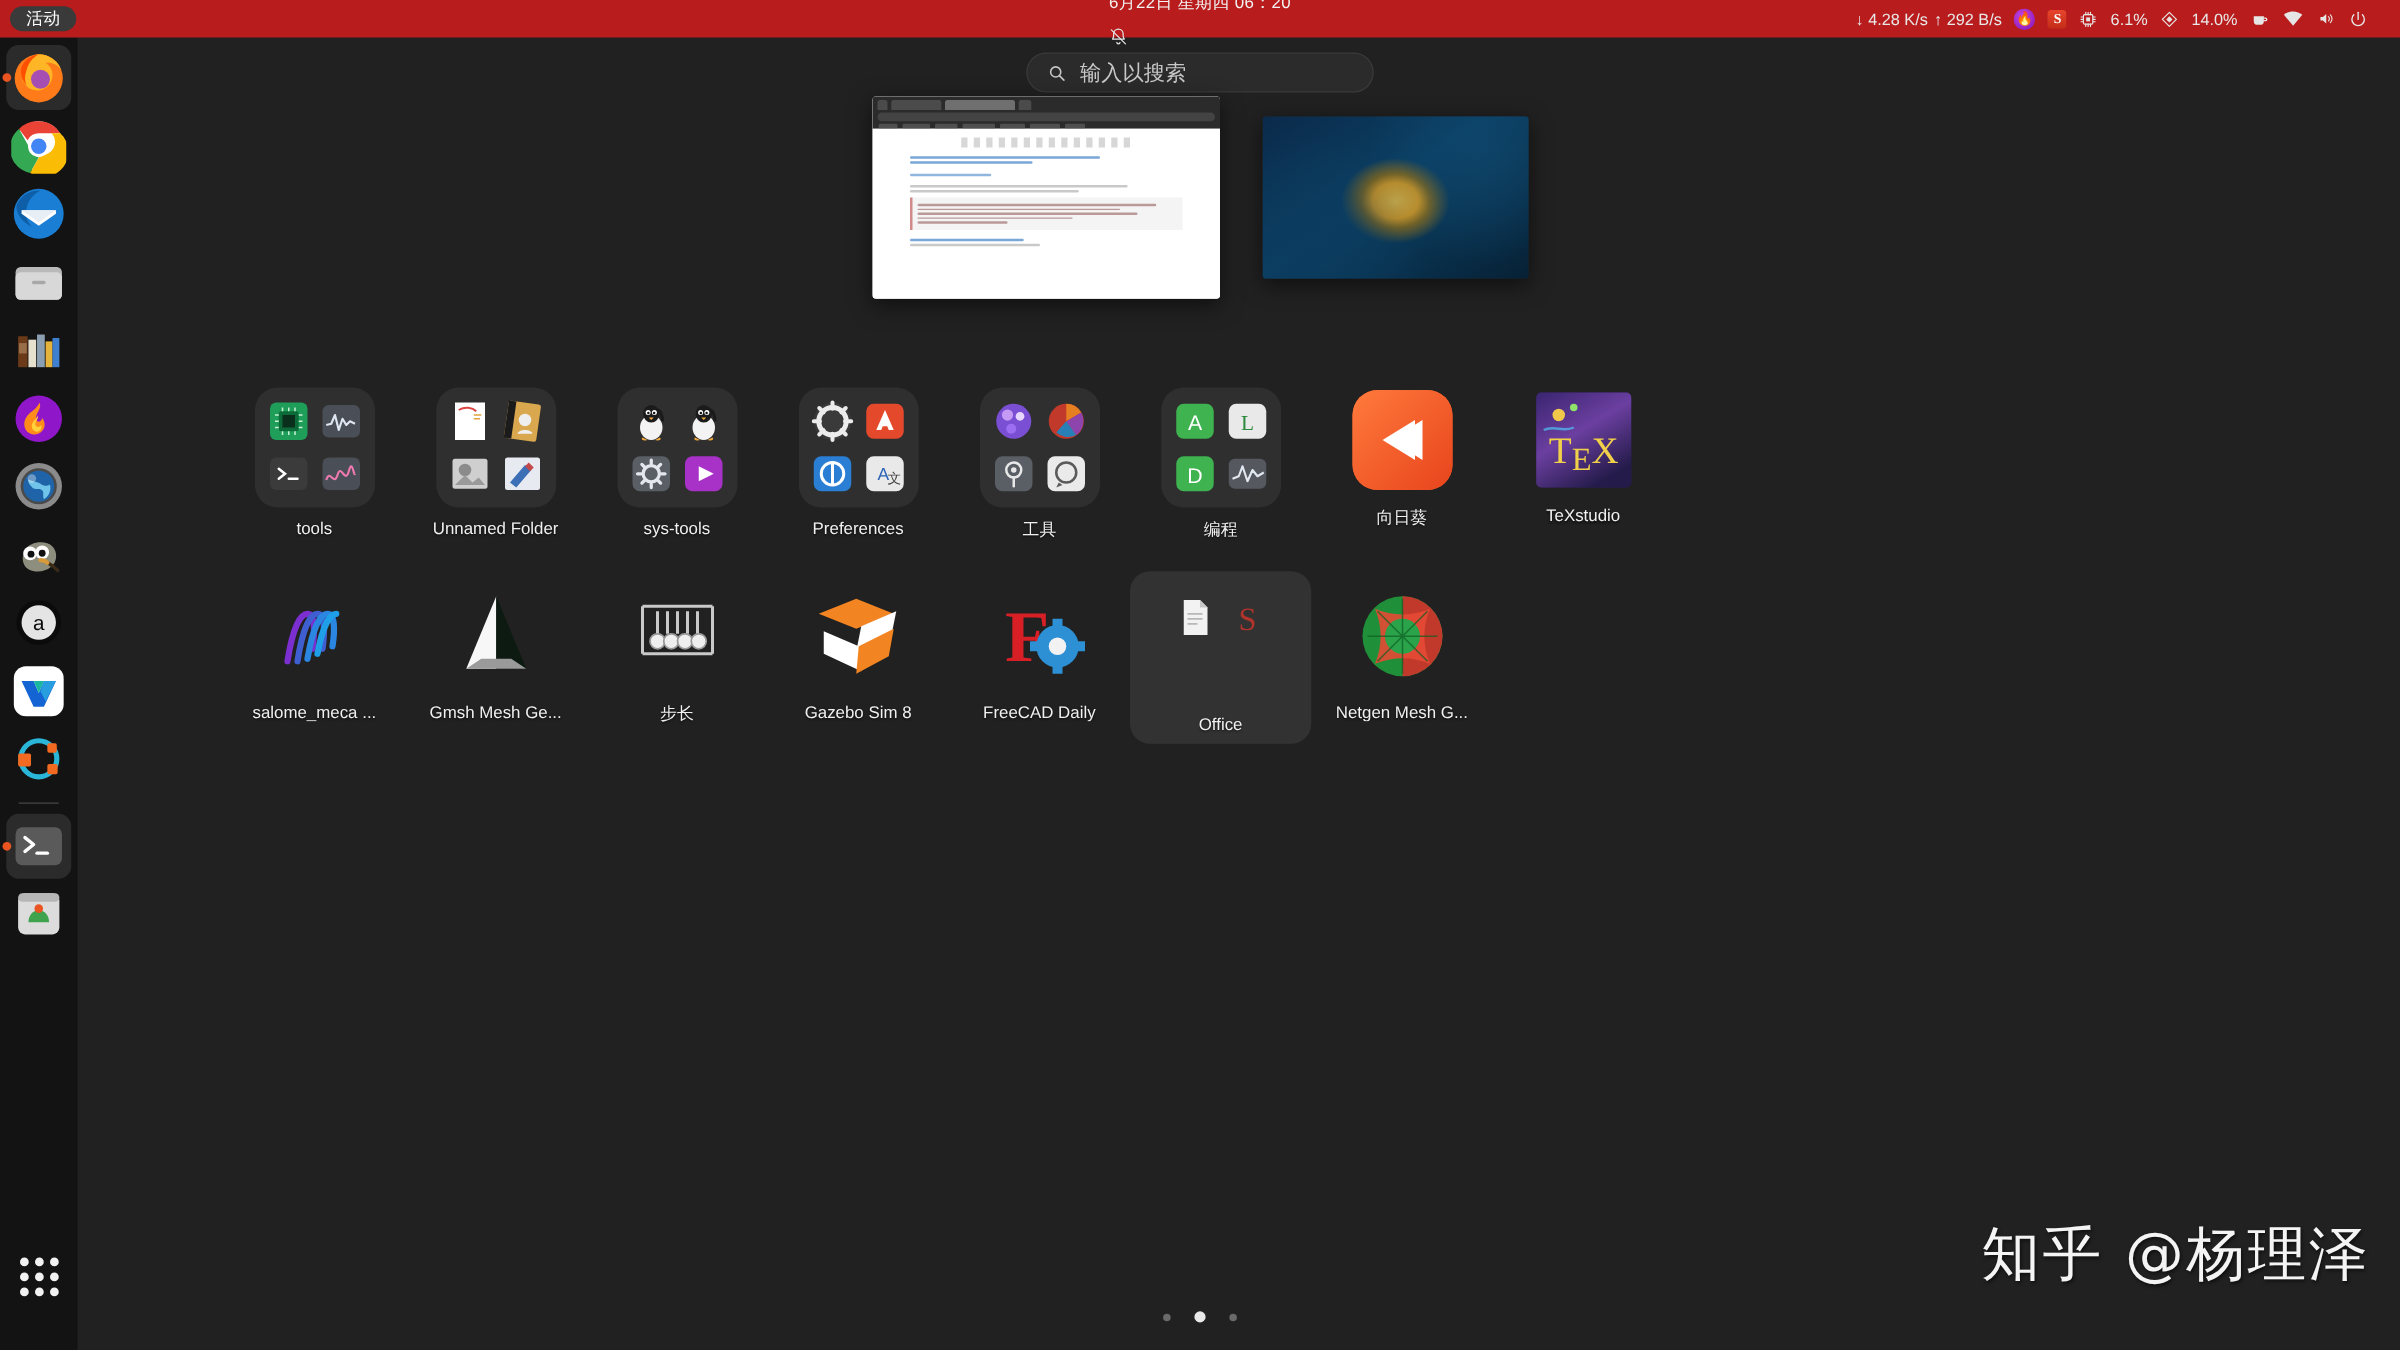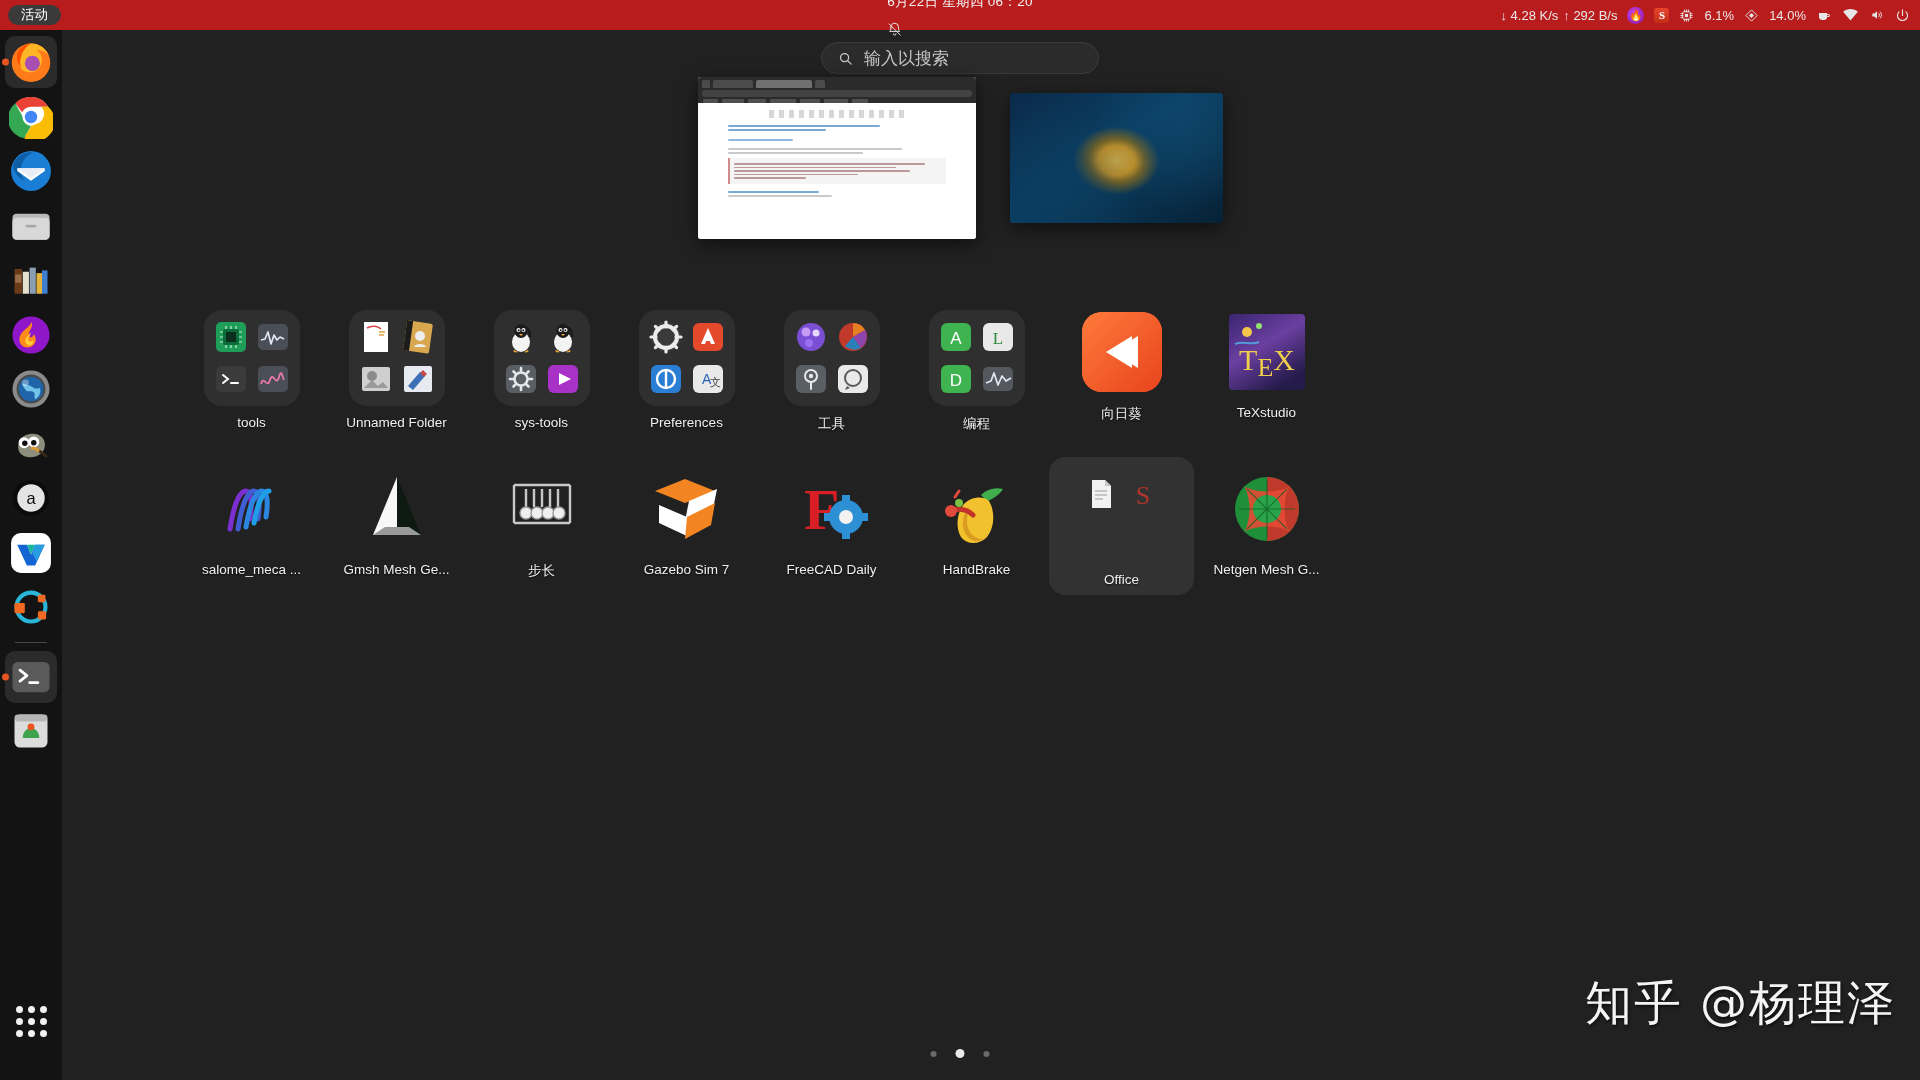--- a/index.html
+++ b/index.html
@@ -28,21 +28,21 @@
   }
   .clock-wrap {
     position: absolute; left: 50%; transform: translateX(-50%);
     display: flex; align-items: flex-start; gap: 11px;
     white-space: nowrap;
     flex-direction: column;
   }
   .clock-text { font-size: 13.5px; letter-spacing: .3px; color: #f2f2f2; }
   .bell-off { width: 15px; height: 15px; display: block; }
   .tray {
-    position: absolute; right: 10px; display: flex; align-items: center; gap: 10px;
+    position: absolute; right: 26px; display: flex; align-items: center; gap: 10px;
   }
   .tray-text { font-size: 13px; color: #e8e8e8; white-space: nowrap; }
   .tray-ico { display: flex; align-items: center; }
   .net-speed { display: flex; align-items: center; gap: 5px; font-size: 13px; }
   .ic-purple {
     width: 17px; height: 17px; border-radius: 50%;
     background: radial-gradient(circle at 40% 35%, #c046e0, #8712b4);
     display: flex; align-items: center; justify-content: center;
   }
   .ic-purple span { font-size: 11px; color: #ffc93c; line-height: 1; }
@@ -798,54 +798,40 @@
 
       <div class="cell">
         <div class="app-icon">
           <svg viewBox="0 0 84 84">
             <path d="M40 12L70 24 40 36 10 24z" fill="#f28522"></path>
             <path d="M44 34L72 22l-4 20-28 12z" fill="#ffffff"></path>
             <path d="M14 38l28 12 2 20-30-14z" fill="#ffffff"></path>
             <path d="M42 50l28-14-4 22-26 14z" fill="#f28522"></path>
           </svg>
         </div>
-        <div class="cell-label">Gazebo Sim 7</div>
+        <div class="cell-label">Gazebo Sim 8</div>
       </div>
 
       <div class="cell">
         <div class="app-icon">
           <svg viewBox="0 0 84 84">
             <text x="14" y="62" font-size="58" fill="#d81f26" font-family="Liberation Serif, serif" font-weight="bold">F</text>
             <circle cx="56" cy="50" r="17" fill="#2d8fd4"></circle>
             <circle cx="56" cy="50" r="7" fill="#f2f2f2"></circle>
             <g fill="#2d8fd4">
               <rect x="52" y="28" width="8" height="8"></rect>
                 <rect x="52" y="64" width="8" height="8"></rect>
               <rect x="34" y="46" width="8" height="8"></rect>
                 <rect x="70" y="46" width="8" height="8"></rect>
             </g>
           </svg>
         </div>
         <div class="cell-label">FreeCAD Daily</div>
       </div>
 
-      <div class="cell">
-        <div class="app-icon">
-          <svg viewBox="0 0 84 84">
-            <path d="M46 28c6-6 14-8 22-6-4 6-10 10-16 12z" fill="#3fae4b"></path>
-            <path d="M54 34c6 10 6 26-2 36-8 8-20 8-26 0-6-10-4-26 4-34 6-6 18-8 24-2z" fill="#f2c12e"></path>
-            <path d="M34 40c-6 6-8 18-4 26 4 8 12 10 18 6-10 0-16-8-16-18 0-6 2-12 2-14z" fill="#d99c20"></path>
-            <path d="M14 46c8-6 18-4 24 2" stroke="#c2342a" stroke-width="5" fill="none" stroke-linecap="round"></path>
-            <circle cx="16" cy="44" r="6" fill="#e14b3c"></circle>
-            <circle cx="24" cy="36" r="4" fill="#7bc143"></circle>
-            <path d="M20 30l4-6" stroke="#e14b3c" stroke-width="3" stroke-linecap="round"></path>
-          </svg>
-        </div>
-        <div class="cell-label">HandBrake</div>
-      </div>
 
       <div class="cell sel">
         <div class="folder-card office">
           <span class="mini">
             <svg viewBox="0 0 34 34">
                 <path d="M8 3h13l6 6v22H8z" fill="#f2f2f2"></path>
                 <path d="M21 3l6 6h-6z" fill="#c9c9c9"></path>
                 <path d="M11 14h12M11 18h12M11 22h8" stroke="#b8b8b8" stroke-width="1.4"></path>
               </svg>
           </span>

